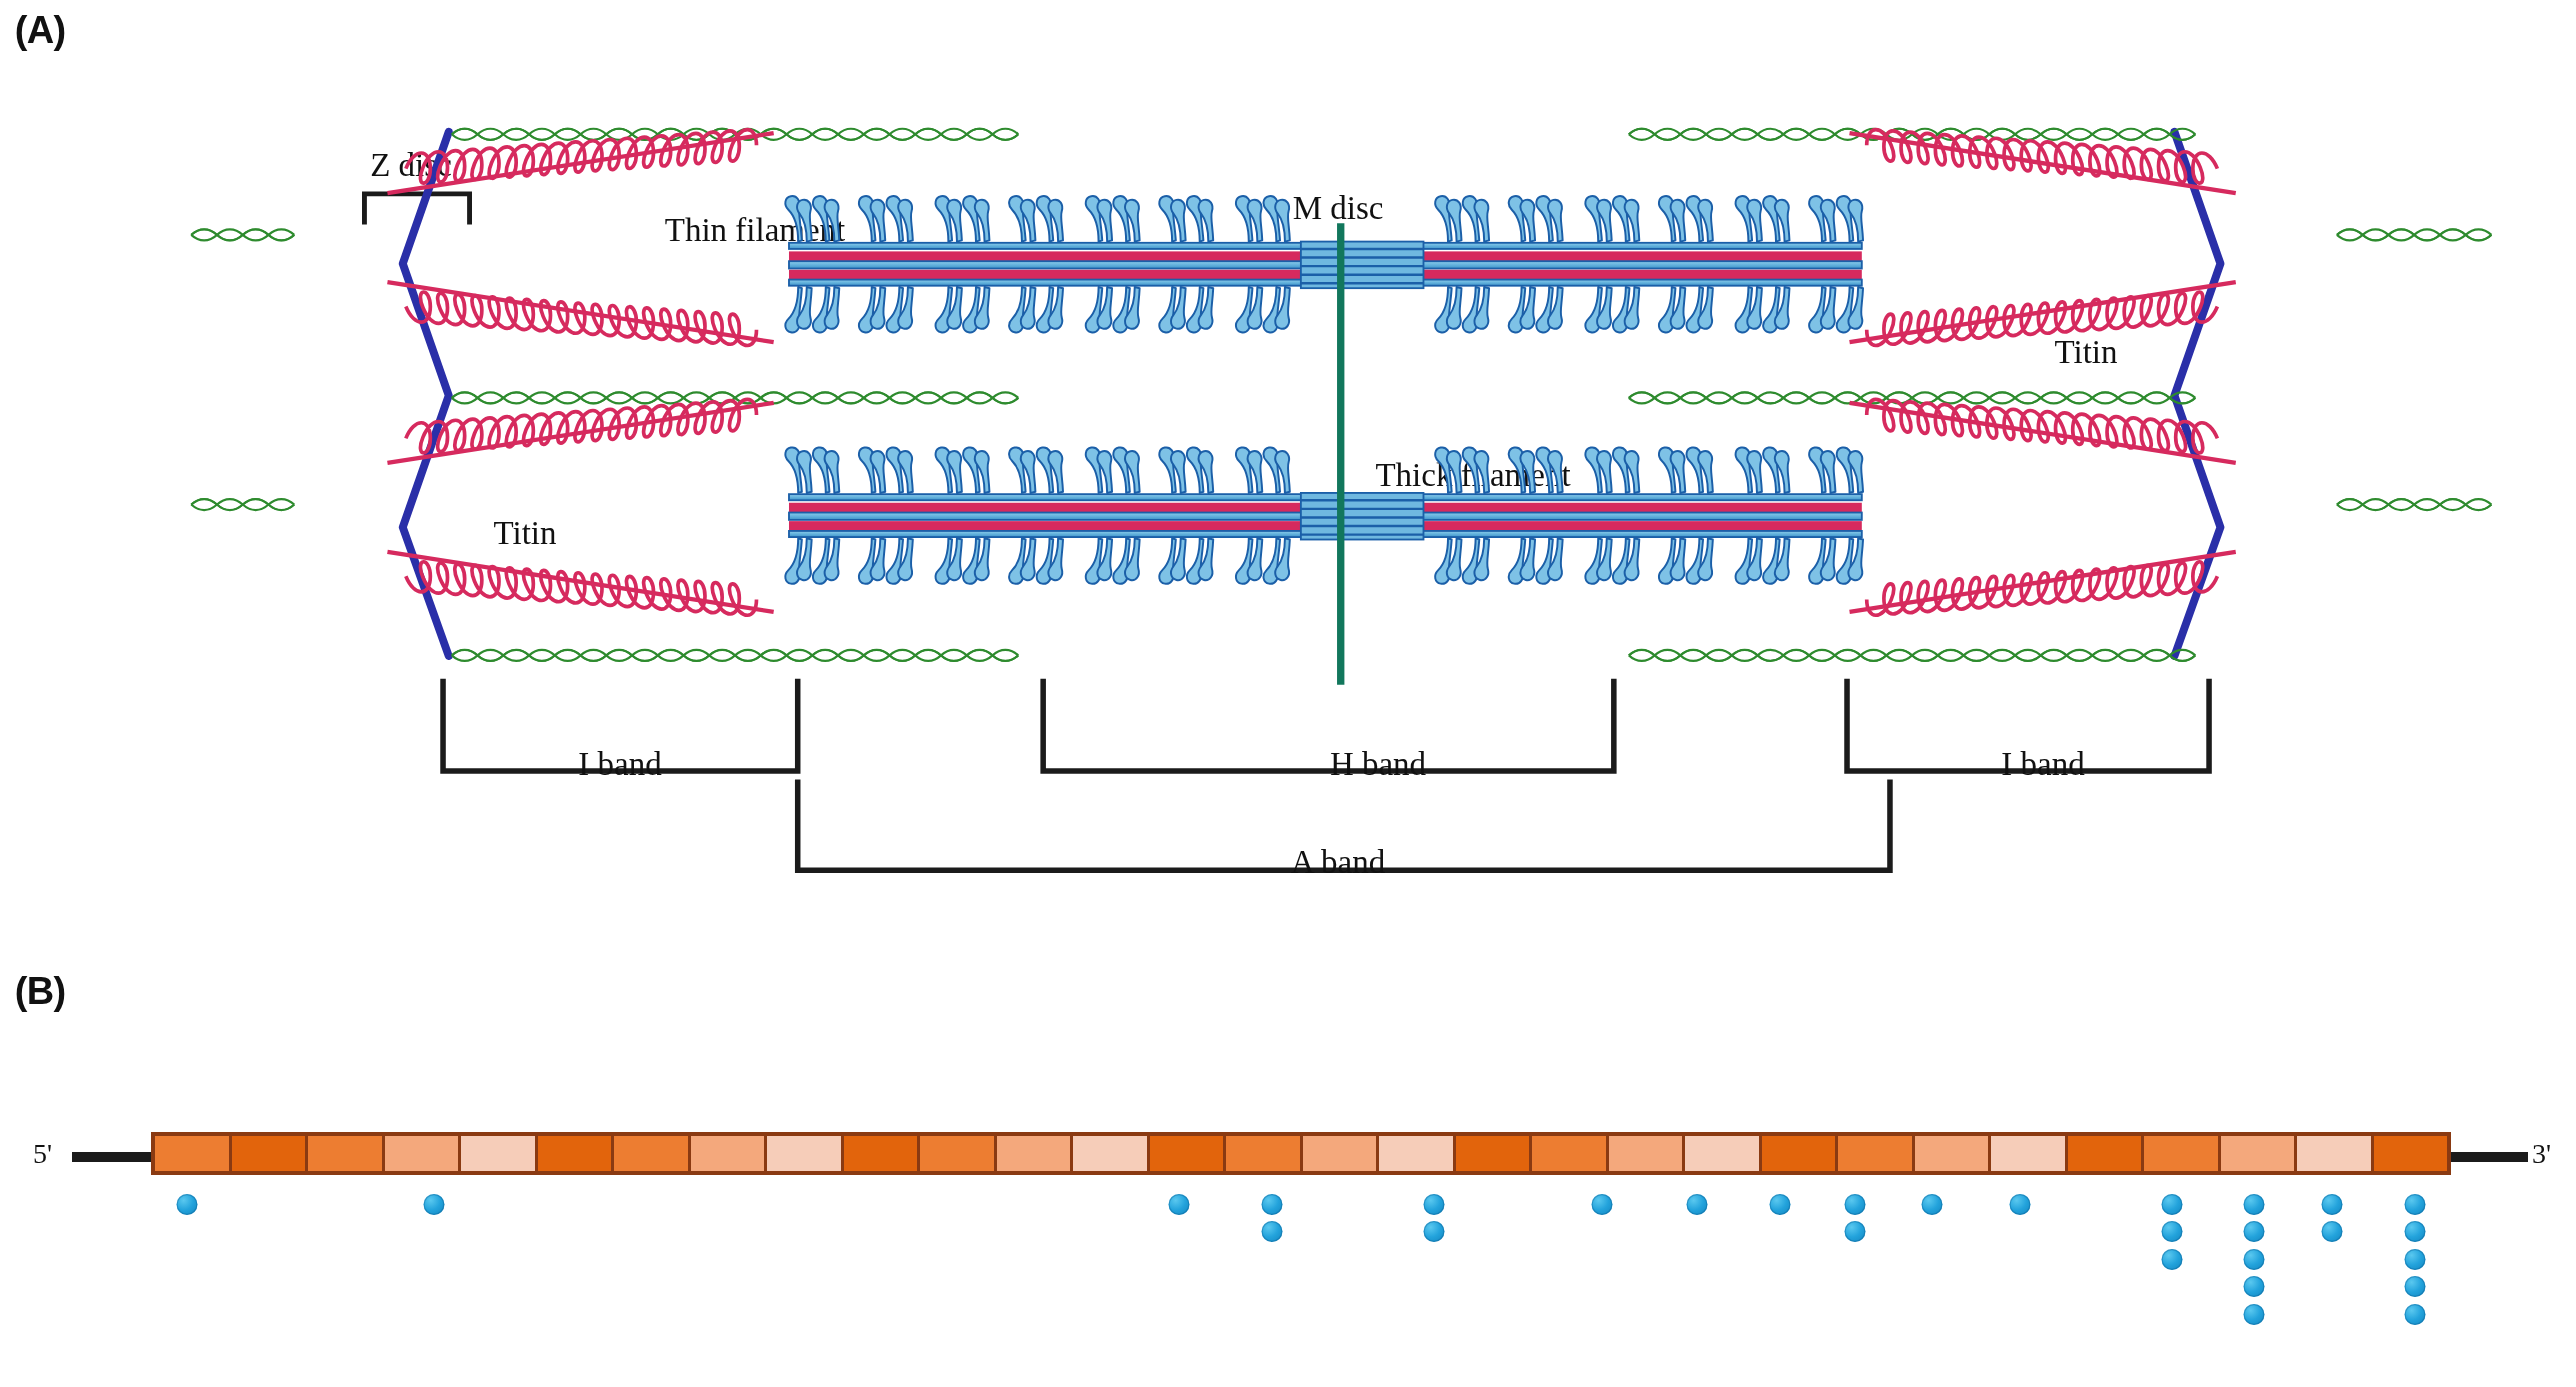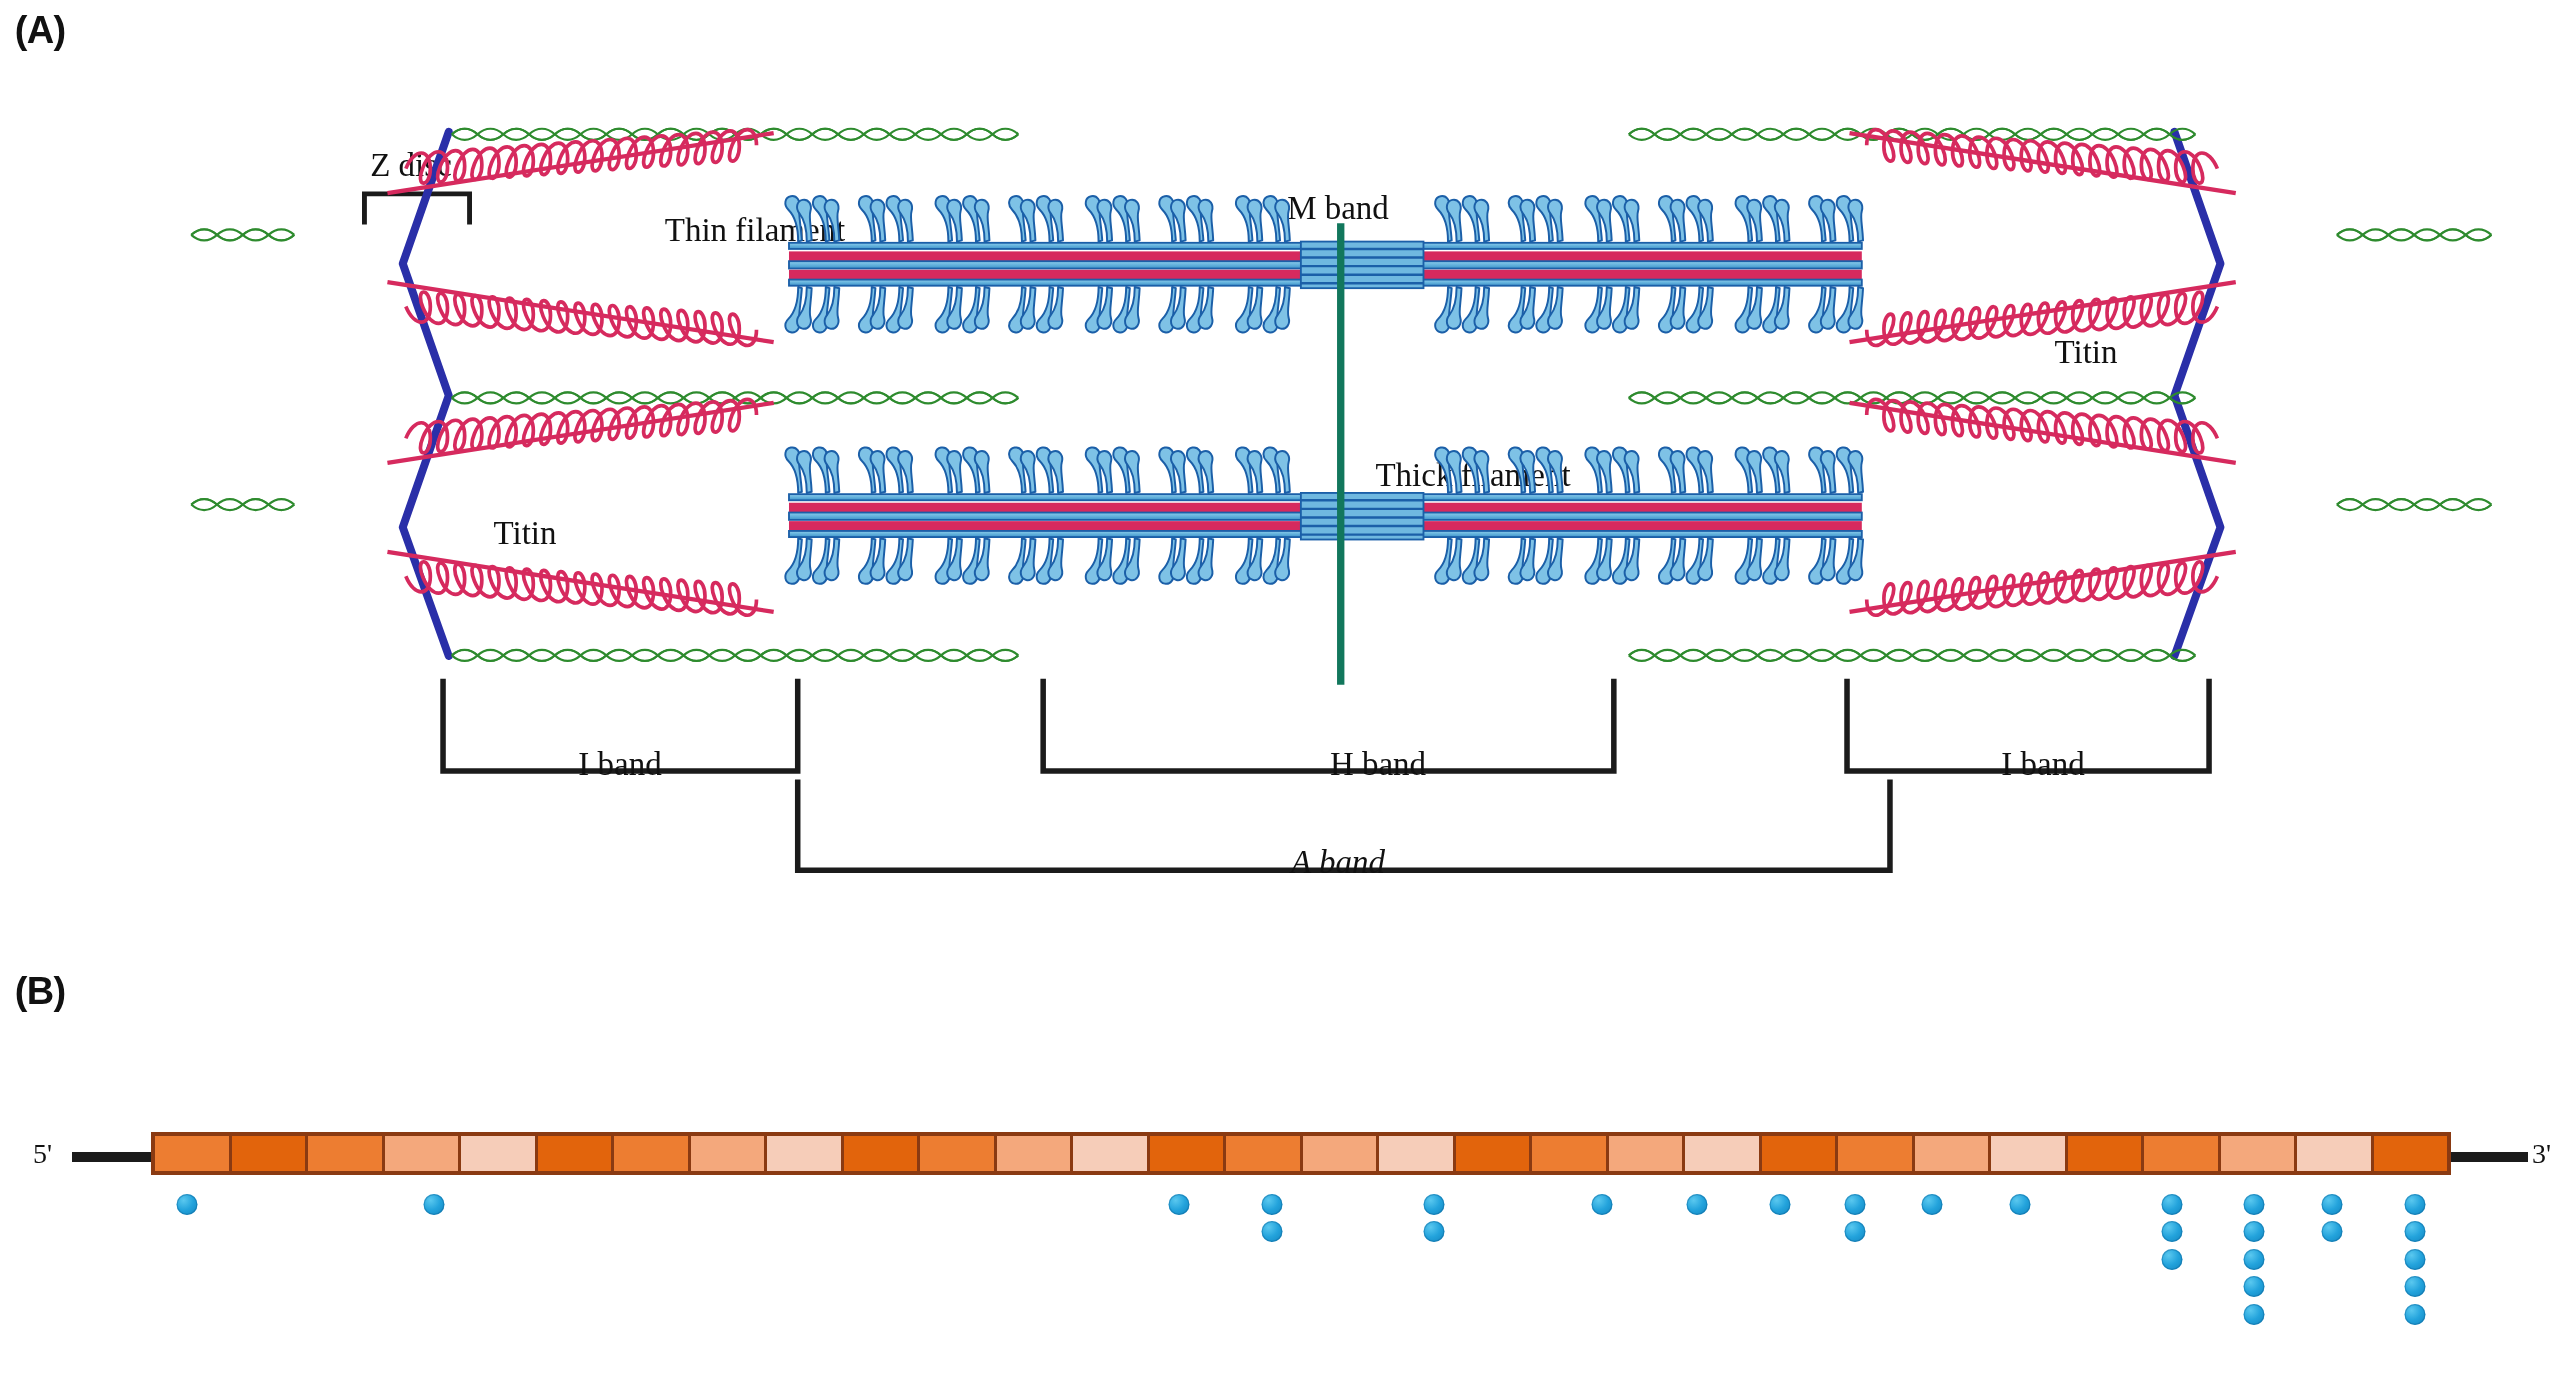--- a/index.html
+++ b/index.html
@@ -38,21 +38,21 @@
 
 <div class="abs panel-letter" style="left:14.7px;top:8.6px;">(A)</div>
 
 <div class="abs lbl ctr" style="left:411px;top:147px;">Z disc</div>
 <svg class="abs" style="left:362px;top:190px;" width="110" height="37" viewBox="0 0 180 60">
   <path d="M4,56 L4,6 L176,6 L176,56" fill="none" stroke="#1b1b1b" stroke-width="8"></path>
 </svg>
 
 <div class="abs lbl ctr" style="left:755px;top:212px;">Thin filament</div>
 
-<div class="abs lbl ctr" style="left:1338px;top:190px;">M band</div>
+<div class="abs lbl ctr" style="left:1338px;top:190px;">M disc</div>
 
 <div class="abs lbl ctr" style="left:1473px;top:457px;">Thick filament</div>
 
 <div class="abs lbl ctr" style="left:2086px;top:334px;">Titin</div>
 <div class="abs lbl ctr" style="left:525px;top:515px;">Titin</div>
 
 <svg class="abs" style="left:0;top:233px;" width="2576" height="423" viewBox="0 0 4198 690">
   <defs>
 
     <linearGradient id="actinG" x1="0" y1="0" x2="0" y2="1">
@@ -457,21 +457,21 @@
   <path d="M1700,6 L1700,156 L2630,156 L2630,6" fill="none" stroke="#1b1b1b" stroke-width="9"></path>
 
   <path d="M3010,6 L3010,156 L3600,156 L3600,6" fill="none" stroke="#1b1b1b" stroke-width="9"></path>
 
   <path d="M1300,170 L1300,318 L3080,318 L3080,170" fill="none" stroke="#1b1b1b" stroke-width="9"></path>
 </svg>
 
 <div class="abs lbl ctr" style="left:620px;top:746px;">I band</div>
 <div class="abs lbl ctr" style="left:1338px;top:746px;margin-left:40px;">H band</div>
 <div class="abs lbl ctr" style="left:2043px;top:746px;">I band</div>
-<div class="abs lbl ctr" style="left:1338px;top:844px;font-style:italic;">A band</div>
+<div class="abs lbl ctr" style="left:1338px;top:844px;">A band</div>
 
 <div class="abs panel-letter" style="left:14.7px;top:970px;">(B)</div>
 
 <div class="abs lbl-sm" style="left:33px;top:1138px;">5'</div>
 <div class="utr-line" style="left:72px;top:1152px;width:80px;"></div>
 
 <div class="abs lbl-sm" style="left:2532px;top:1138px;">3'</div>
 <div class="utr-line" style="left:2448px;top:1152px;width:80px;"></div>
 
 <div id="exon-bar" style="left:151px;top:1132px;width:2300px;height:43px;">

